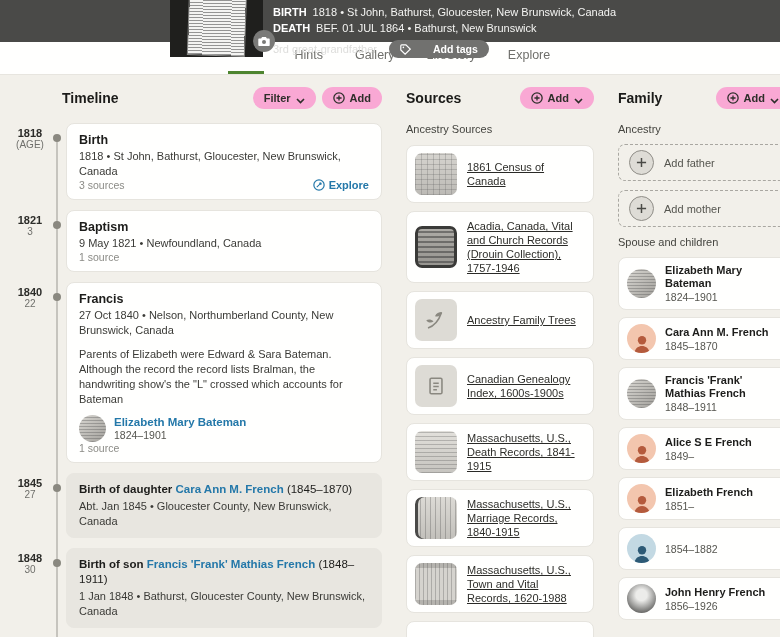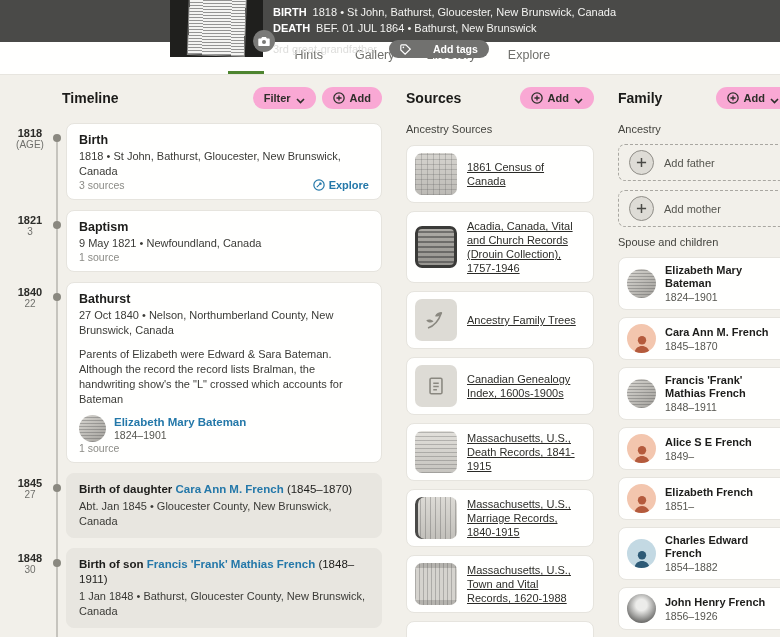--- a/index.html
+++ b/index.html
@@ -206,21 +206,21 @@
         </div>
       </div>
 
       <div class="tl-event">
         <div class="tl-dot"></div>
         <div class="tl-gutter">
           <div class="tl-year">1840</div>
           <div class="tl-age">22</div>
         </div>
         <div class="tl-card">
-          <div class="ev-title">Bathurst</div>
+          <div class="ev-title">Francis</div>
           <div class="ev-detail">27 Oct 1840 • Nelson, Northumberland County, New Brunswick, Canada</div>
           <div class="ev-note">Parents of Elizabeth were Edward &amp; Sara Bateman. Although the record the record lists Bralman, the handwriting show's the "L" crossed which accounts for Bateman</div>
           <div class="person-row">
             <div class="avatar av-photo"></div>
             <div>
               <div class="person-name">Elizabeth Mary Bateman</div>
               <div class="person-years">1824–1901</div>
             </div>
           </div>
           <div class="ev-footer">
@@ -404,21 +404,20 @@
         </div>
     </div>
     <div class="fam-card">
       <div class="fam-avatar av-male">
         <svg width="22" height="20" viewBox="0 0 24 22" fill="currentColor">
             <circle cx="12" cy="8" r="4.6"></circle>
             <path d="M3.5 22c1.2-5.4 4.6-7.6 8.5-7.6s7.3 2.2 8.5 7.6z"></path>
           </svg>
       </div>
       <div>
-          <div class="fam-name">Charles Edward French</div>
         <div class="fam-years">1854–1882</div>
         </div>
     </div>
     <div class="fam-card">
       <div class="fam-avatar av-portrait"></div>
       <div>
           <div class="fam-name">John Henry French</div>
         <div class="fam-years">1856–1926</div>
         </div>
     </div>

